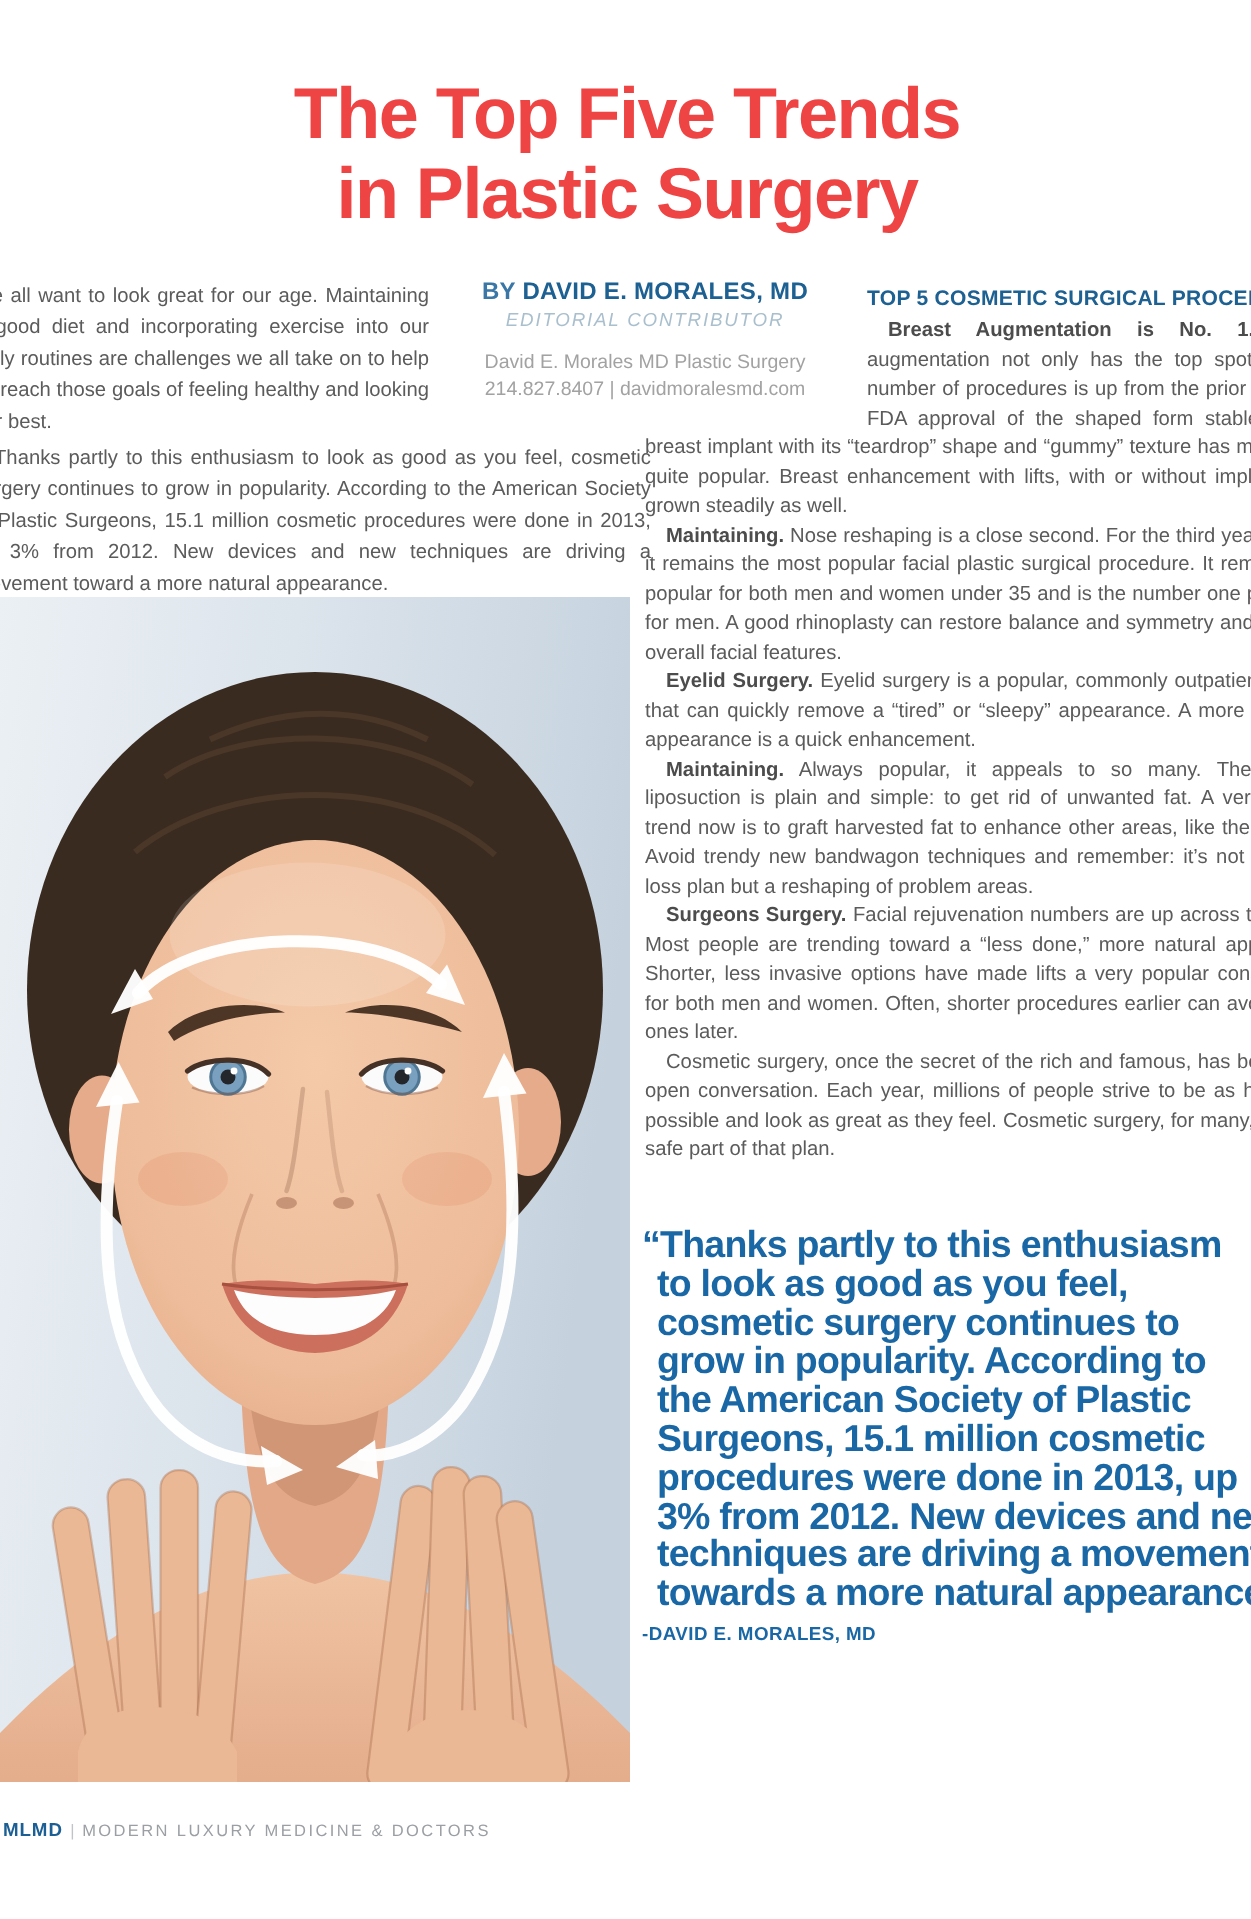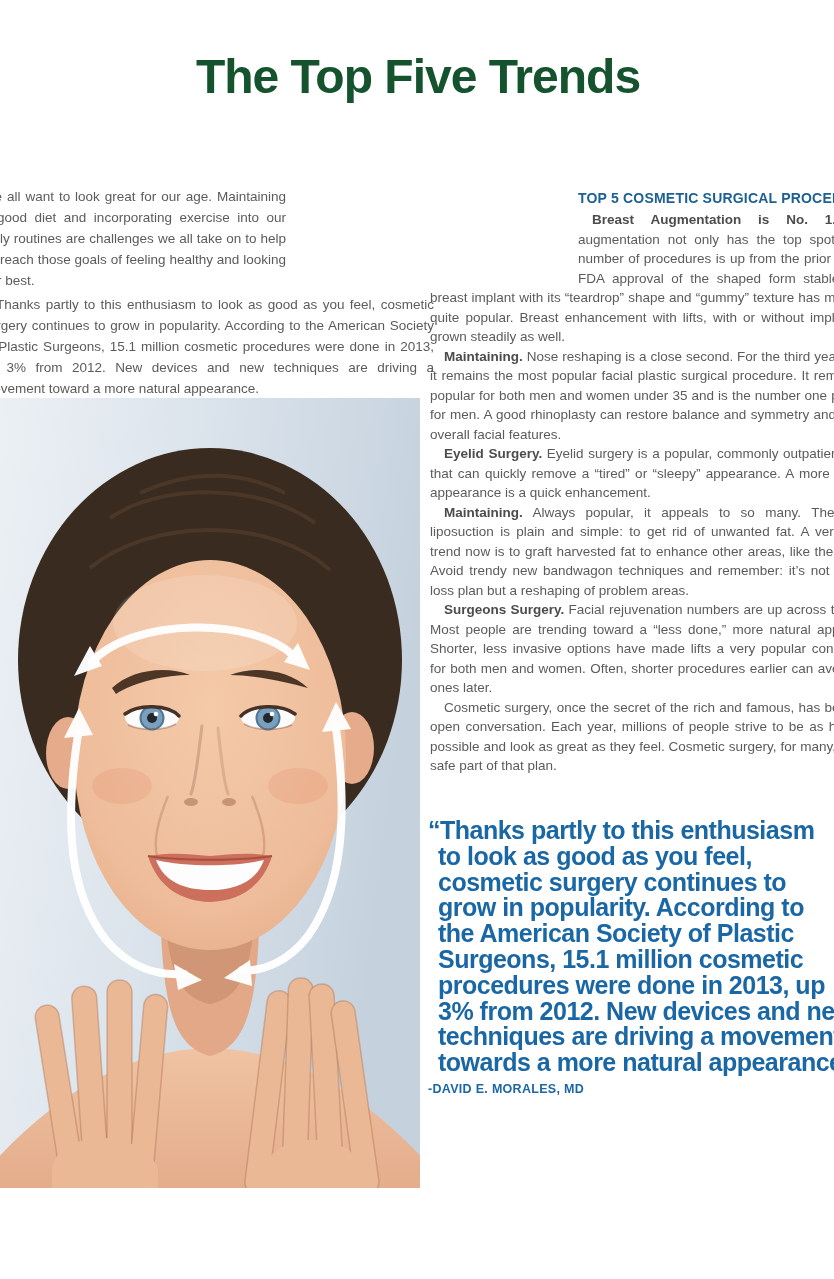--- a/index.html
+++ b/index.html
@@ -5,21 +5,21 @@
   html,body{margin:0;padding:0;background:#ffffff;}
   .page{
     position:relative;width:834px;height:1279px;margin:0 auto;
     background:#ffffff;overflow:hidden;
     font-family:"Liberation Sans","DejaVu Sans",sans-serif;
   }
   
   .title{
     position:absolute;left:28px;top:50px;width:780px;margin:0;
     text-align:center;font-weight:700;font-size:48px;line-height:53px;
-    letter-spacing:-1px;color:#14532d;
+    letter-spacing:-1px;color:#ef4444;
   }
   .title span{display:block;}
   
   .intro-p1{
     position:absolute;left:-18px;top:186px;width:304px;
     font-size:13.5px;line-height:21px;color:#5b5b5b;text-align:justify;
   }
   .intro-p2{
     position:absolute;left:-18px;top:294px;width:452px;
     font-size:13.5px;line-height:21px;color:#5b5b5b;text-align:justify;
@@ -59,25 +59,35 @@
   .pfooter .brand{font-weight:700;font-size:12.5px;color:#1b5f94;letter-spacing:.6px;}
   .pfooter .sep{color:#c0c4c7;margin:0 5px;letter-spacing:0;}
 </style>
 </head>
 <body>
 
 <div class="page">
 
   <h1 class="title">
     <span>The Top Five Trends</span>
+    <span>in Plastic Surgery</span>
   </h1>
 
   <div class="intro-p1">We all want to look great for our age. Maintaining a good diet and incorporating exercise into our daily routines are challenges we all take on to help us reach those goals of feeling healthy and looking our best.</div>
   <div class="intro-p2">Thanks partly to this enthusiasm to look as good as you feel, cosmetic surgery continues to grow in popularity. According to the American Society of Plastic Surgeons, 15.1 million cosmetic procedures were done in 2013, up 3% from 2012. New devices and new techniques are driving a movement toward a more natural appearance.</div>
 
+  <div class="byline">
+    <div class="by-line">
+      <span class="by">BY</span>
+      <span class="name">DAVID E. MORALES, MD</span>
+    </div>
+    <div class="role">EDITORIAL CONTRIBUTOR</div>
+    <div class="practice">David E. Morales MD Plastic Surgery</div>
+    <div class="contact">214.827.8407 | davidmoralesmd.com</div>
+  </div>
 
   <div class="top5">
     <div class="spacer"></div>
     <h2>TOP 5 COSMETIC SURGICAL PROCEDURES</h2>
     <p><b>Breast Augmentation is No. 1.</b> <span>Breast augmentation not only has the top spot, but the number of procedures is up from the prior year. The FDA approval of the shaped form stable silicone breast implant with its “teardrop” shape and “gummy” texture has made them quite popular. Breast enhancement with lifts, with or without implants, has grown steadily as well.</span></p>
     <p><b>Maintaining.</b> <span>Nose reshaping is a close second. For the third year in a row it remains the most popular facial plastic surgical procedure. It remains very popular for both men and women under 35 and is the number one procedure for men. A good rhinoplasty can restore balance and symmetry and enhance overall facial features.</span></p>
     <p><b>Eyelid Surgery.</b> <span>Eyelid surgery is a popular, commonly outpatient surgery that can quickly remove a “tired” or “sleepy” appearance. A more refreshed appearance is a quick enhancement.</span></p>
     <p><b>Maintaining.</b> <span>Always popular, it appeals to so many. The goal of liposuction is plain and simple: to get rid of unwanted fat. A very popular trend now is to graft harvested fat to enhance other areas, like the buttocks. Avoid trendy new bandwagon techniques and remember: it’s not a weight-loss plan but a reshaping of problem areas.</span></p>
     <p><b>Surgeons Surgery.</b> <span>Facial rejuvenation numbers are up across the board. Most people are trending toward a “less done,” more natural appearance. Shorter, less invasive options have made lifts a very popular consideration for both men and women. Often, shorter procedures earlier can avoid bigger ones later.</span></p>
     <p>Cosmetic surgery, once the secret of the rich and famous, has become an open conversation. Each year, millions of people strive to be as healthy as possible and look as great as they feel. Cosmetic surgery, for many, can be a safe part of that plan.</p>
@@ -185,14 +195,17 @@
         <polygon points="224,580 250,562 252,588"></polygon>
       </g>
     </svg>
   </figure>
 
   <blockquote class="pullquote">
     <div class="q-text">“Thanks partly to this enthusiasm<br>to look as good as you feel,<br>cosmetic surgery continues to<br>grow in popularity. According to<br>the American Society of Plastic<br>Surgeons, 15.1 million cosmetic<br>procedures were done in 2013, up<br>3% from 2012. New devices and new<br>techniques are driving a movement<br>towards a more natural appearance.”</div>
     <div class="q-attr">-DAVID E. MORALES, MD</div>
   </blockquote>
 
+  <footer class="pfooter">
+    <span class="brand">MLMD</span><span class="sep">|</span><span class="tag">MODERN LUXURY MEDICINE &amp; DOCTORS</span>
+  </footer>
 
 </div>
 
 </body></html>

